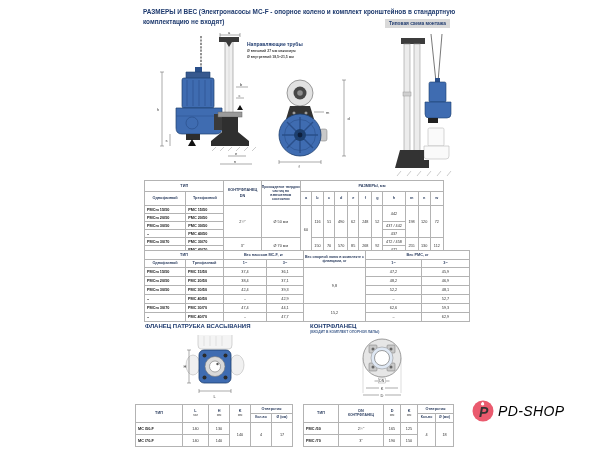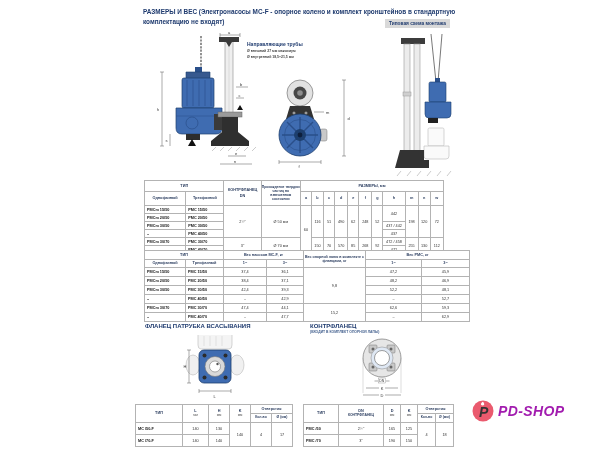--- a/index.html
+++ b/index.html
@@ -44,21 +44,21 @@
   #t3,#t4{font-size:4px}
   #t3{left:135px;top:404px;width:157px}
   #t4{left:303px;top:404px;width:150px}
   #t3 th,#t4 th{font-size:3.8px}
   #t3 td,#t4 td{height:11px;font-size:3.8px}
   #t3 .hr,#t4 .hr{height:9px}
   .unit{font-weight:normal;font-size:3.4px;color:#555;display:block}
 
   
   #logo{left:472px;top:398px;display:flex;align-items:center}
-  #logo-text{font-size:14px;font-weight:bold;font-style:italic;color:#a21caf;
+  #logo-text{font-size:14px;font-weight:normal;font-style:italic;color:#000000;
              letter-spacing:.4px;margin-left:4px}
 
   svg text{font-family:"Liberation Sans",sans-serif;fill:#333}
 </style>
 </head>
 <body>
 
 <div class="abs" id="title">
   <div>РАЗМЕРЫ И ВЕС  (Электронасосы MC-F -  опорное колено и комплект кронштейнов в стандартную</div>
   <div>комплектацию не входят)</div>

